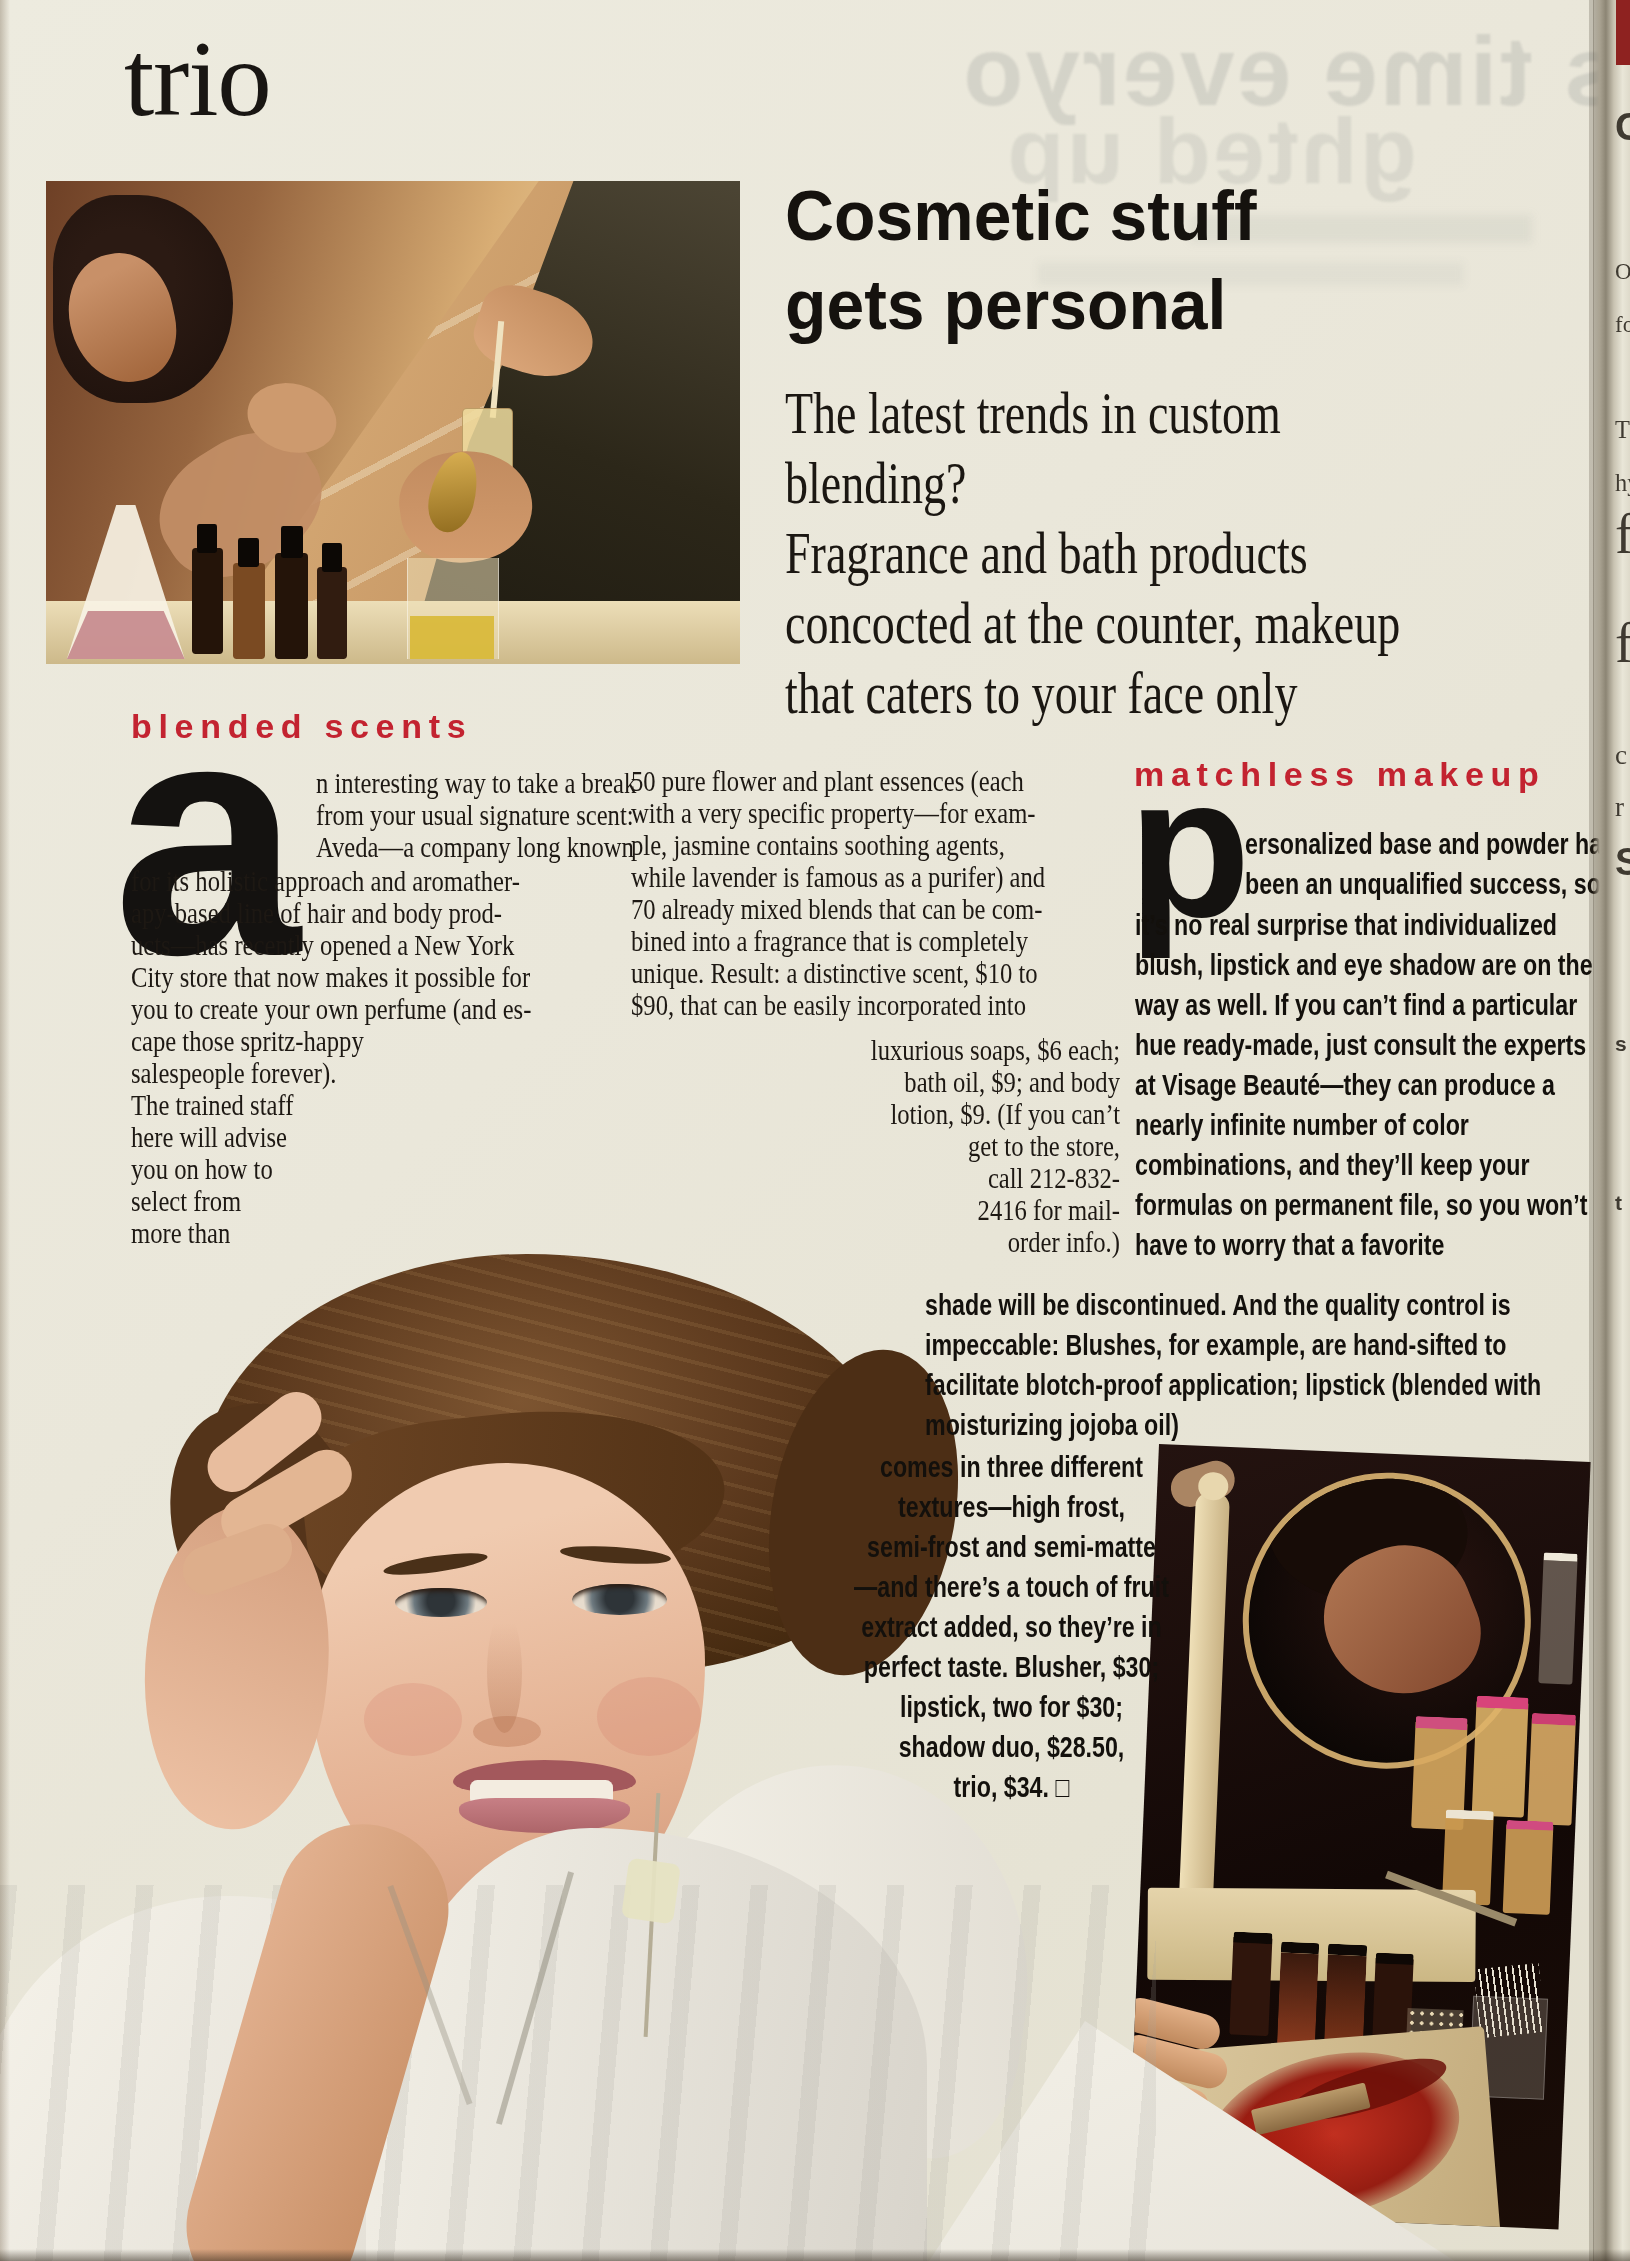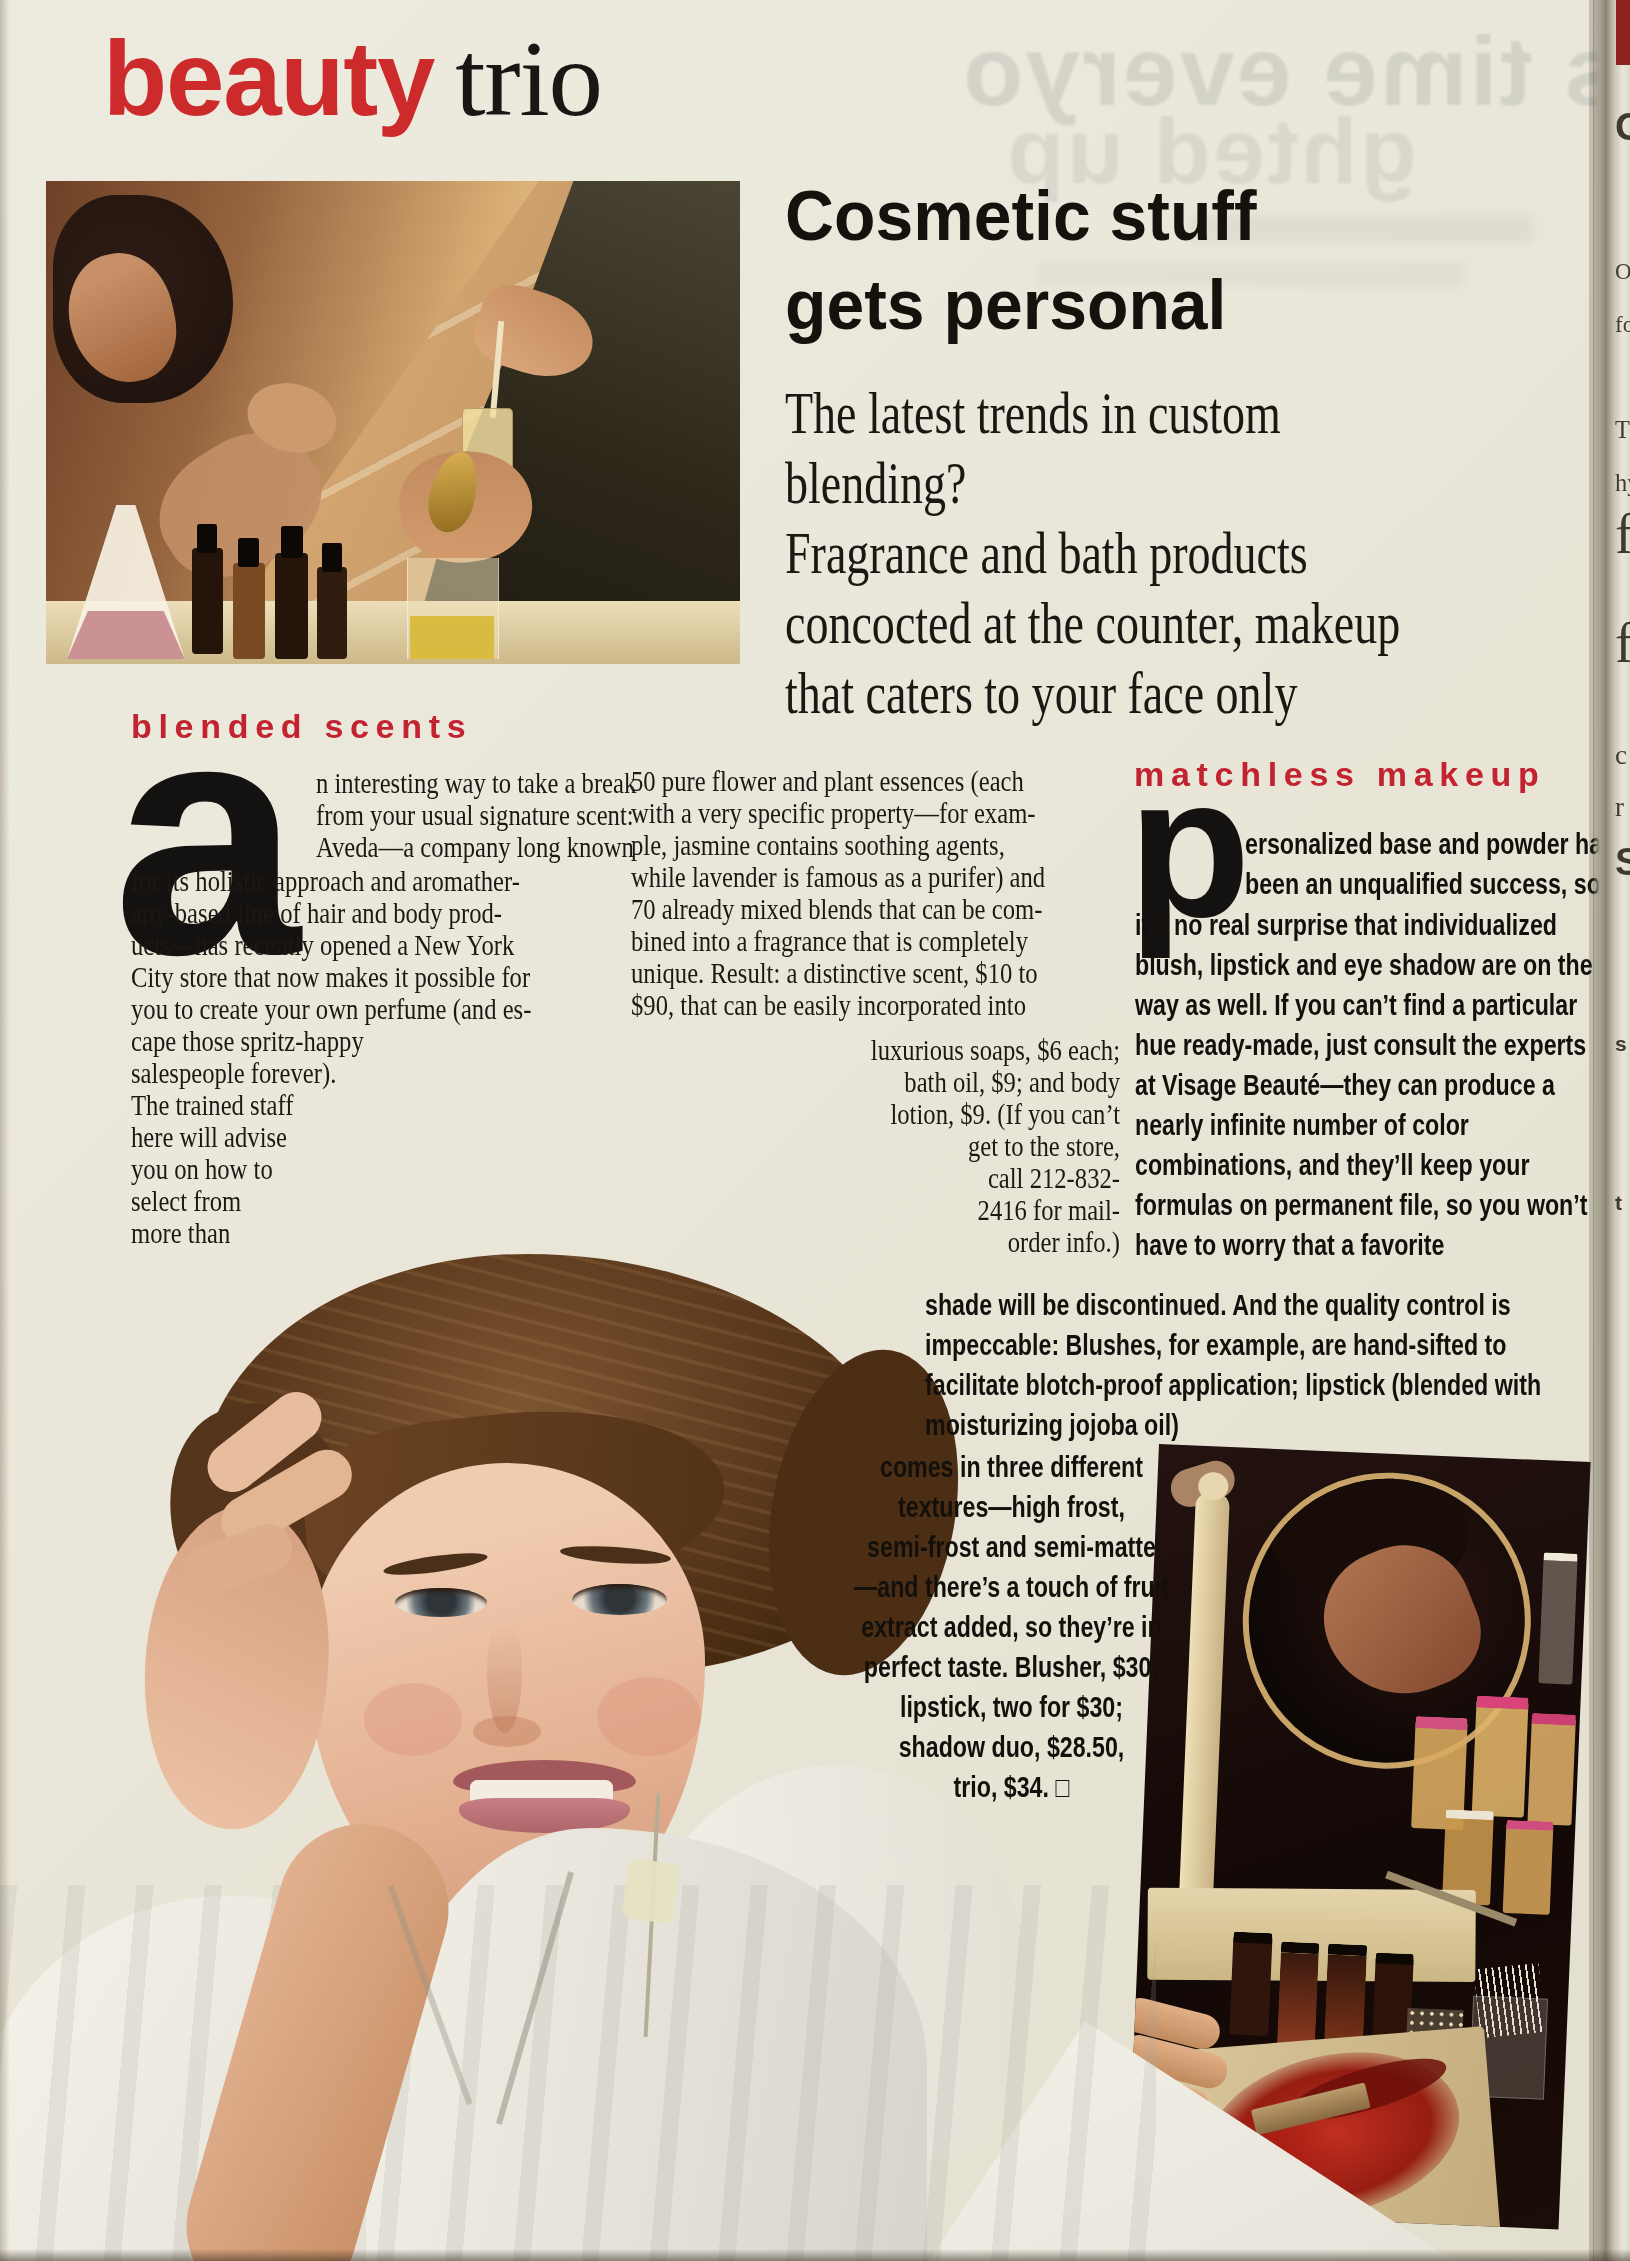--- a/index.html
+++ b/index.html
@@ -152,21 +152,20 @@
 <body>
 
 <div id="page">
 
   <div class="abs ghost g1">s time everyo</div>
   <div class="abs ghost g2">ghted up</div>
   <div class="abs gbar" style="left:1190px;top:215px;width:342px;height:28px;"></div>
   <div class="abs gbar" style="left:1037px;top:262px;width:427px;height:24.4px;opacity:.8;"></div>
 
   <div class="abs masthead">
-    <span class="red" style="color:#cd2a2b;">beauty</span>
     <span class="blk">trio</span>
   </div>
 
   <div class="abs photo1">
     <div class="abs p1-wall"></div>
     <div class="abs p1-shelf"></div>
     <div class="abs p1-mirror"></div>
     <div class="abs p1-hair"></div>
     <div class="abs p1-face"></div>
     <div class="abs p1-refarm"></div>

